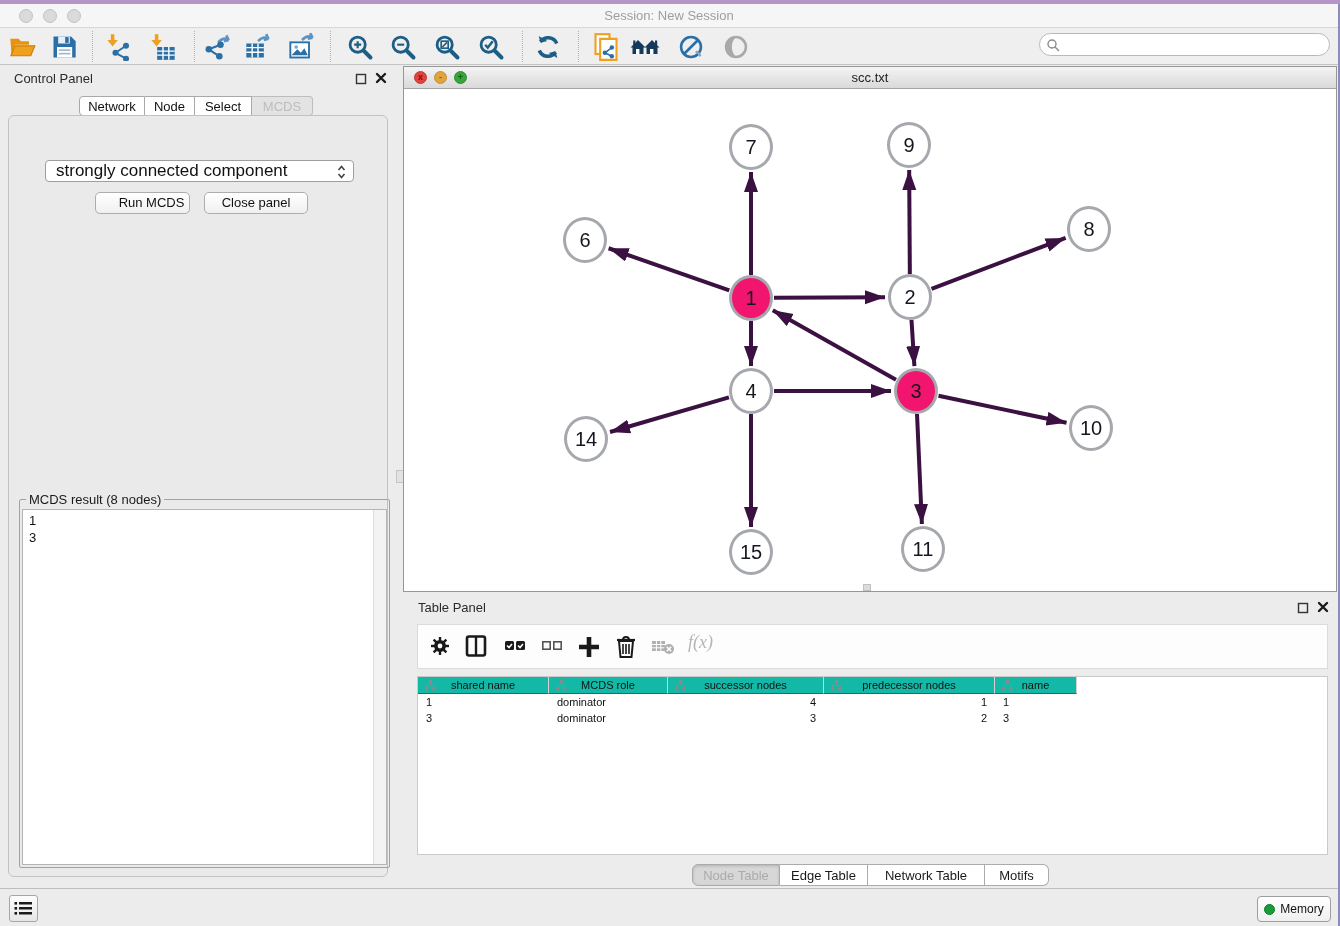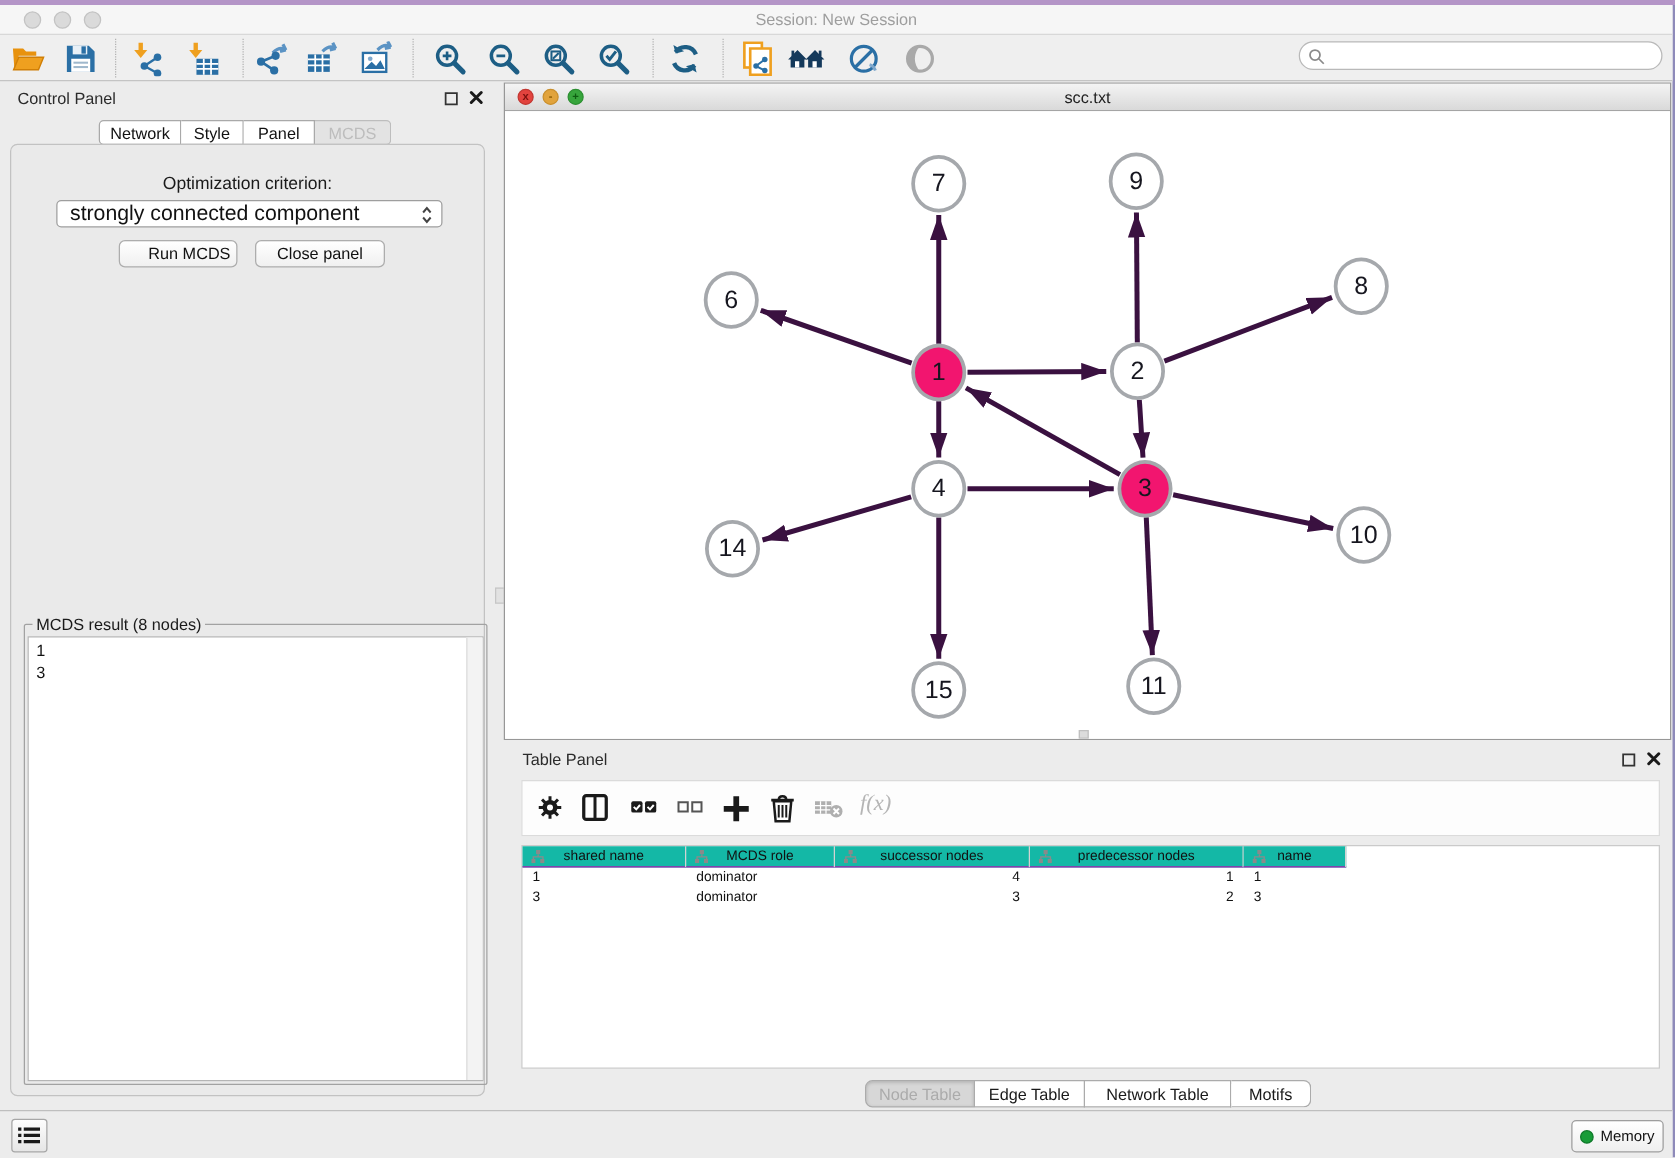--- a/index.html
+++ b/index.html
@@ -192,26 +192,25 @@
 
 <div class="abs" id="cp-title">Control Panel</div>
 <svg class="abs" id="cp-float" width="12" height="12" viewBox="0 0 12 12">
     <rect x="1.5" y="1.5" width="9" height="9" fill="none" stroke="#333" stroke-width="1.4"></rect>
   </svg>
 <svg class="abs" id="cp-close" width="12" height="12" viewBox="0 0 12 12">
     <path d="M2 2 L10 10 M10 2 L2 10" stroke="#1A1A1A" stroke-width="2.4" stroke-linecap="round"></path>
   </svg>
 <div class="abs" id="cp-tabs">
     <div class="cptab first" style="width: 66px;">Network</div>
-    <div class="cptab" style="width: 50px;">Style</div>
-    <div class="cptab" style="width: 57px;">Panel</div>
+    <div class="cptab" style="width: 50px;">Node</div>
+    <div class="cptab" style="width: 57px;">Select</div>
     <div class="cptab last sel" style="width: 61px;">MCDS</div>
   </div>
 <div class="abs" id="cp-panel">
-  <div id="opt-label">Optimization criterion:</div>
   <div id="dropdown"><span>strongly connected component</span>
     <svg width="9" height="16" viewBox="0 0 9 16">
         <path d="M1.5 6 L4.5 2.5 L7.5 6" fill="none" stroke="#444" stroke-width="1.6"></path>
         <path d="M1.5 10 L4.5 13.5 L7.5 10" fill="none" stroke="#444" stroke-width="1.6"></path>
       </svg>
   </div>
   <div class="btn" id="run-btn">Run MCDS</div>
   <div class="btn" id="closep-btn">Close panel</div>
   <div id="fieldset">
     <div id="fieldset-label">MCDS result (8 nodes)</div>

